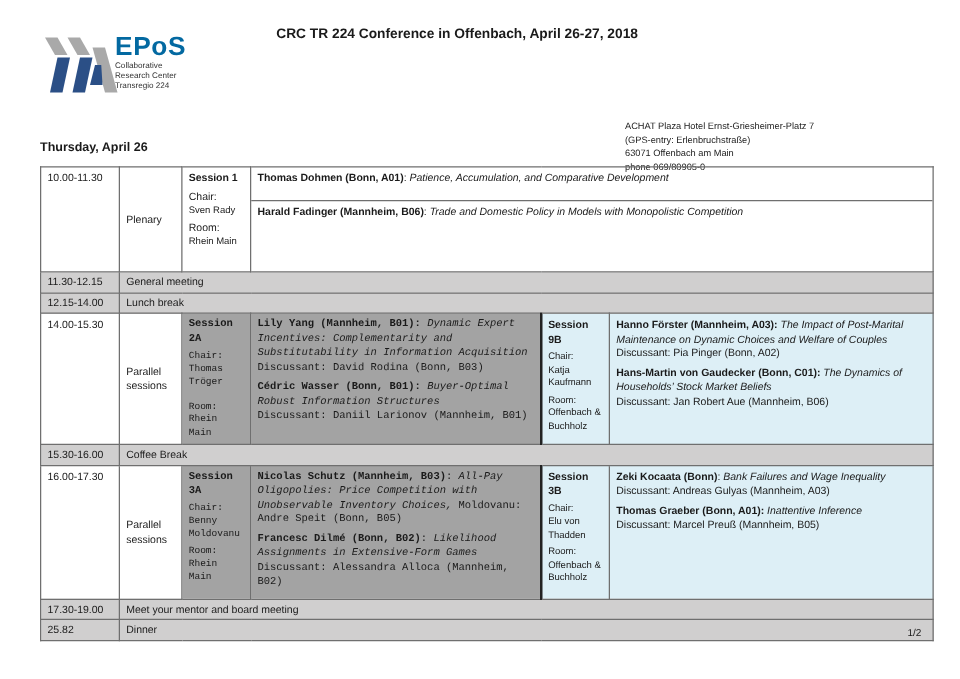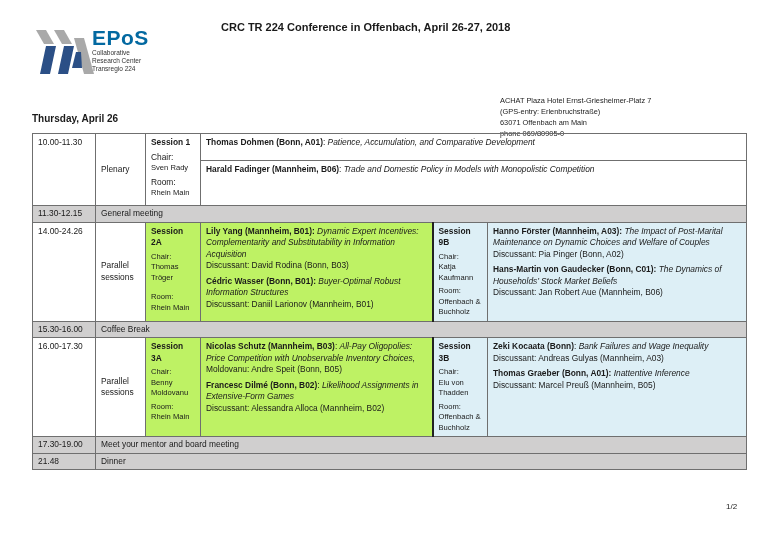--- a/index.html
+++ b/index.html
@@ -9,21 +9,21 @@
   .logo-text { position:absolute; left:92px; top:27px; }
   .logo-title { font-size:21px; font-weight:bold; color:#0369a1; letter-spacing:0.5px; line-height:22px; }
   .logo-sub { font-size:6.5px; color:#333; line-height:8px; }
   .title { position:absolute; left:221px; top:21px; font-size:11px; font-weight:bold; }
   .address { position:absolute; left:500px; top:55px; font-size:7.4px; line-height:11px; color:#222;margin-top:40px; }
   .day { position:absolute; left:32px; top:113px; font-size:10px; font-weight:bold; }
   table { position:absolute; left:32px; top:133px; width:714px; border-collapse:collapse;
           font-size:8.4px; line-height:11.5px; table-layout:fixed; }
   td { border:1px solid #6f6f6f; vertical-align:top; padding:3px 5px; }
   .grey td { background:#d0cfcf; padding:2px 5px;margin-top:36px; }
-  .sess { background:#bef264; }
+  .sess { background:#a3a3a3;font-family:Liberation Mono, monospace; }
   .blue { background:#ddeff6; }
   .thick-l { border-left:2px solid #222; }
   .mid { vertical-align:middle; }
   .small { font-size:7.6px; line-height:10.5px; }
   b { font-weight:bold; }
   i { font-style:italic; }
   .talk { margin-bottom:4px; }
   .sublabel { margin-top:3px; }
   .page-no { position:absolute; left:726px; top:502px; font-size:8px; }
   .inner-split { border-top:1px solid #6f6f6f; margin:3px -5px 0 -5px; padding:3px 5px 0 5px; }
@@ -71,37 +71,41 @@
       <tr>
     <td>10.00-11.30</td>
     <td class="mid">Plenary</td>
     <td>
       <div><b>Session 1</b></div>
       <div class="sublabel">Chair:</div>
       <div class="small">Sven Rady</div>
       <div class="sublabel">Room:</div>
       <div class="small">Rhein Main</div>
     </td>
-    <td colspan="3" style="padding-bottom:30px">
+    <td colspan="3" style="padding-bottom:42px">
       <div style="padding-bottom:8px">
         <b>Thomas Dohmen (Bonn, A01)</b><span>: </span><i>Patience, Accumulation, and Comparative Development</i>
       </div>
       <div class="inner-split">
         <b>Harald Fadinger (Mannheim, B06)</b><span>: </span><i>Trade and Domestic Policy in Models with Monopolistic Competition</i>
       </div>
     </td>
   </tr>
 
   <tr class="grey">
     <td>11.30-12.15</td>
     <td colspan="5">General meeting</td>
   </tr>
+  <tr class="grey">
+    <td>12.15-14.00</td>
+    <td colspan="5">Lunch break</td>
+  </tr>
 
   <tr>
-    <td>14.00-24.26</td>
+    <td>14.00-15.30</td>
     <td class="mid">Parallel sessions</td>
     <td class="sess">
       <div><b>Session 2A</b></div>
       <div class="sublabel small">Chair:</div>
       <div class="small">Thomas Tröger</div>
       <div class="sublabel small" style="margin-top:9px">Room:</div>
       <div class="small">Rhein Main</div>
     </td>
     <td class="sess">
       <div class="talk">
@@ -173,19 +177,19 @@
         <span>Discussant: Marcel Preuß (Mannheim, B05)</span>
       </div>
     </td>
   </tr>
 
   <tr class="grey">
     <td>17.30-19.00</td>
     <td colspan="5">Meet your mentor and board meeting</td>
   </tr>
   <tr class="grey">
-    <td>21.48</td>
+    <td>25.82</td>
     <td colspan="5">Dinner</td>
   </tr>
 </tbody>
   </table>
 
 <div class="page-no">1/2</div>
 
 </body></html>

